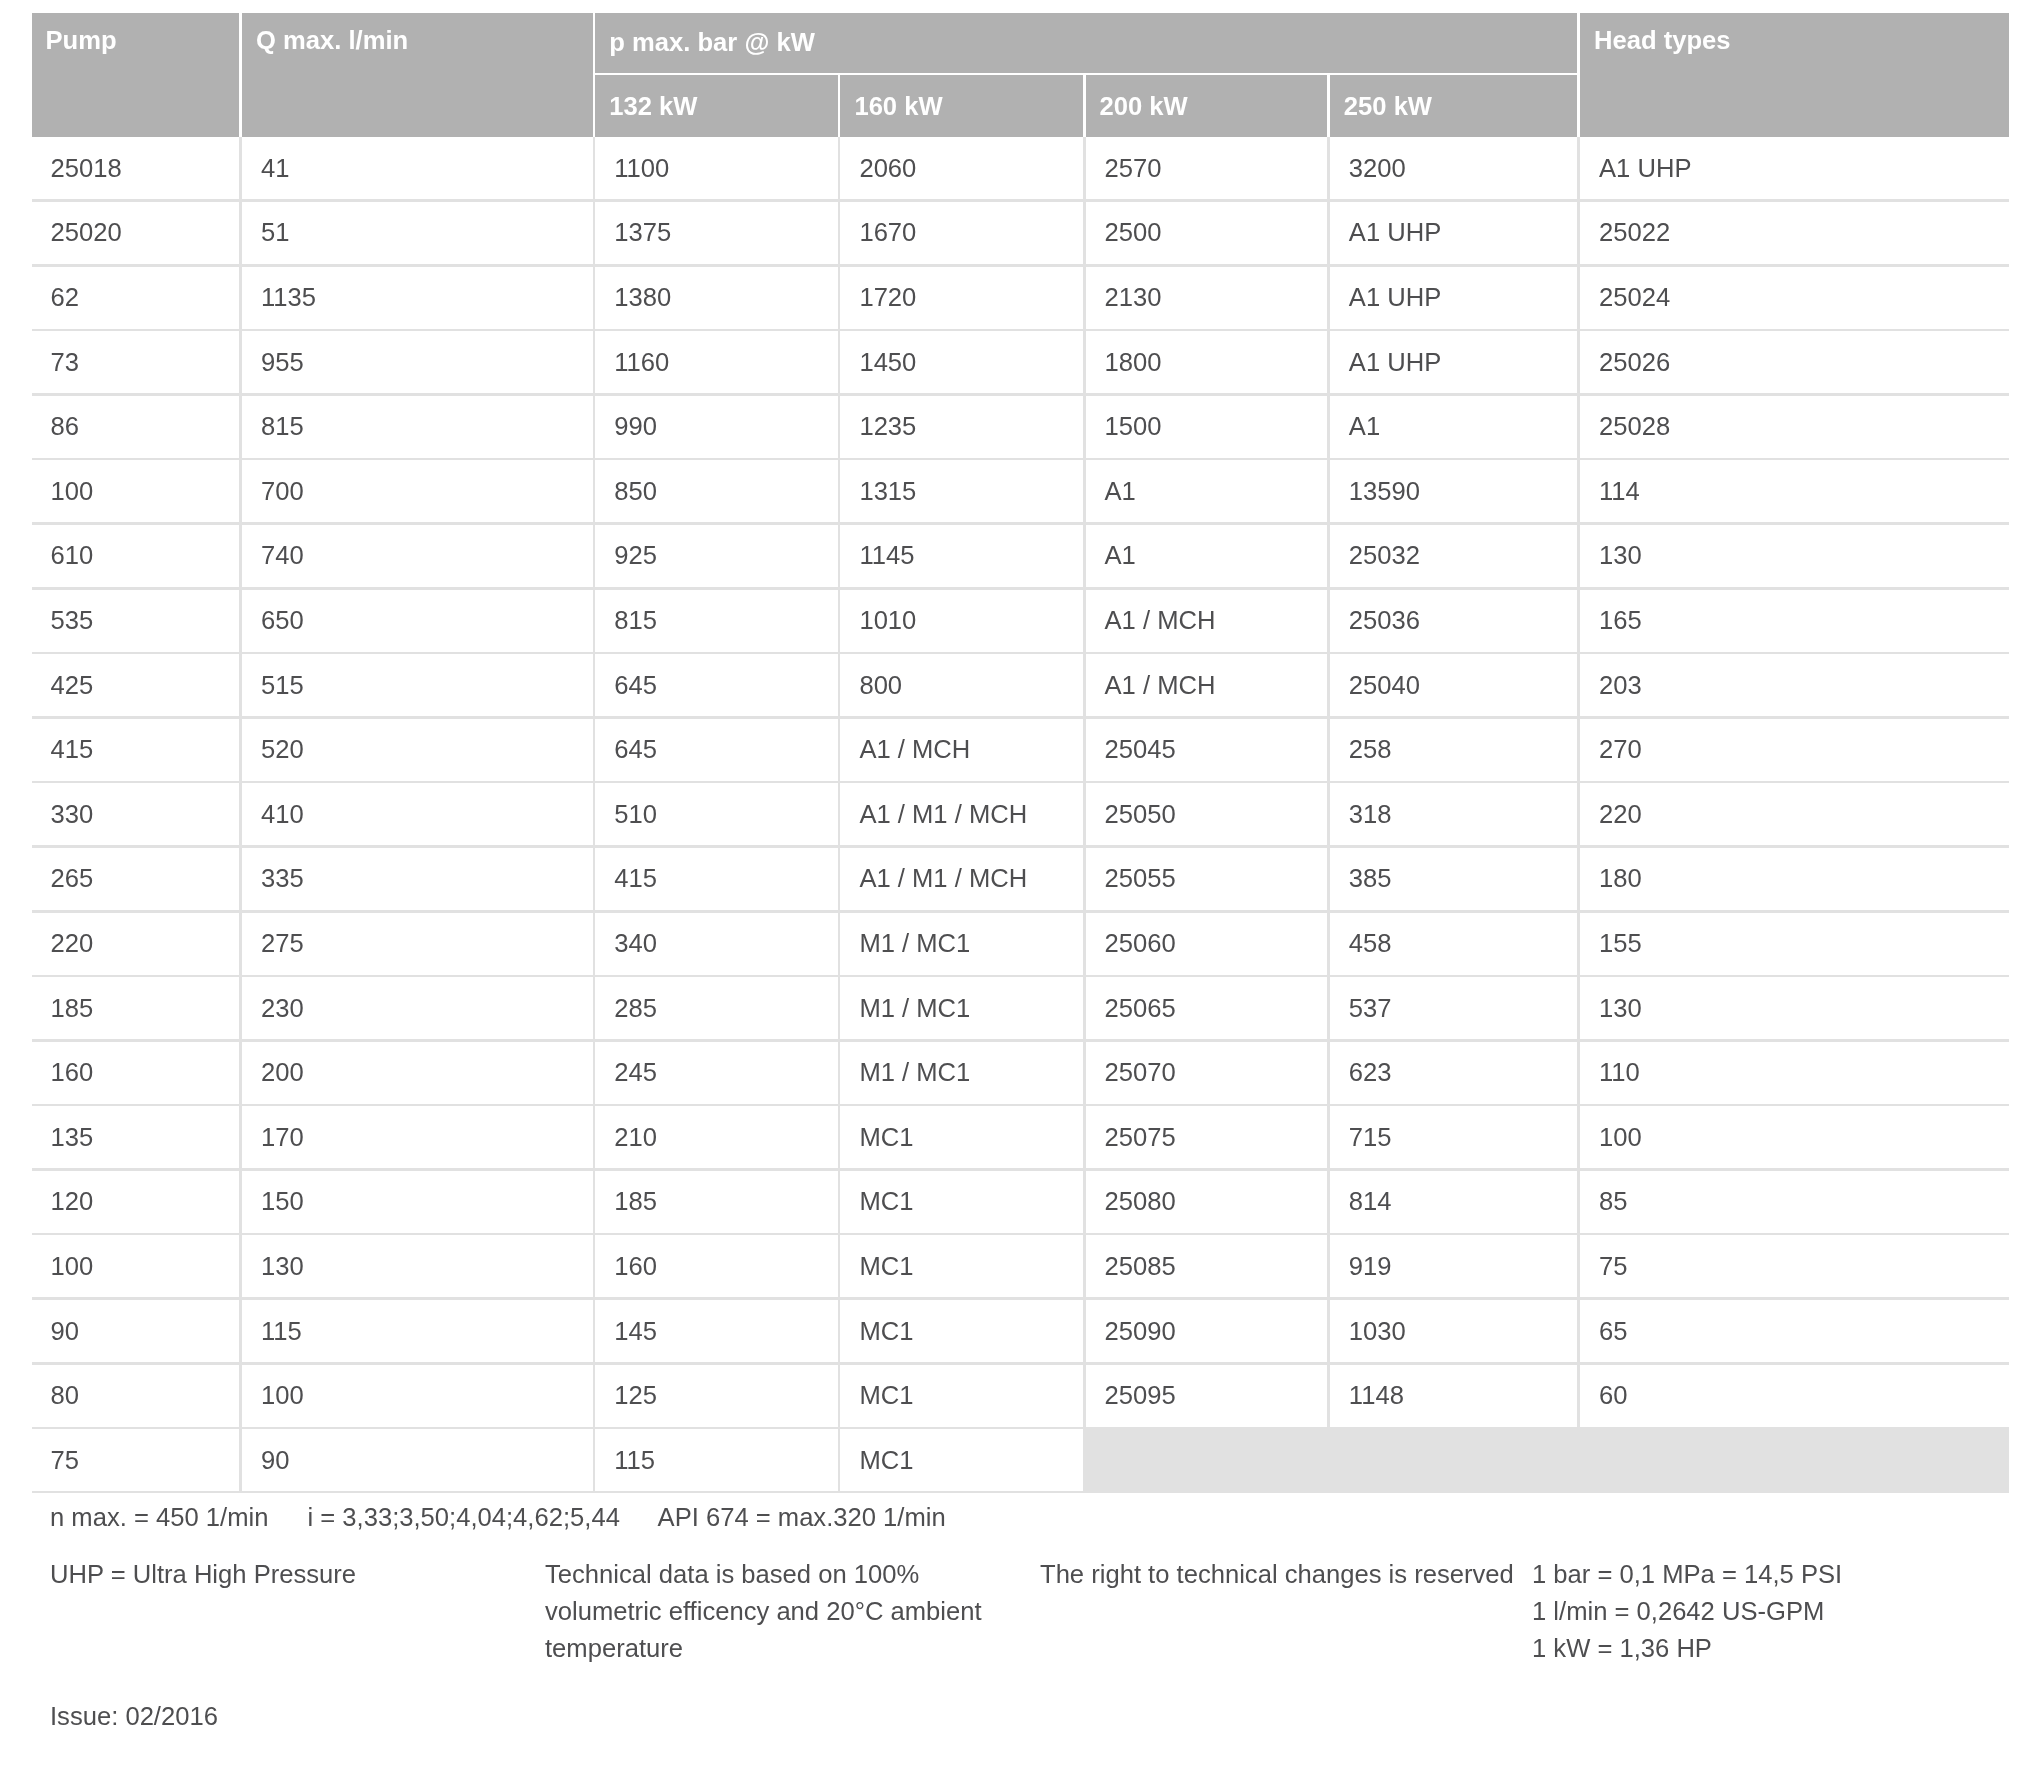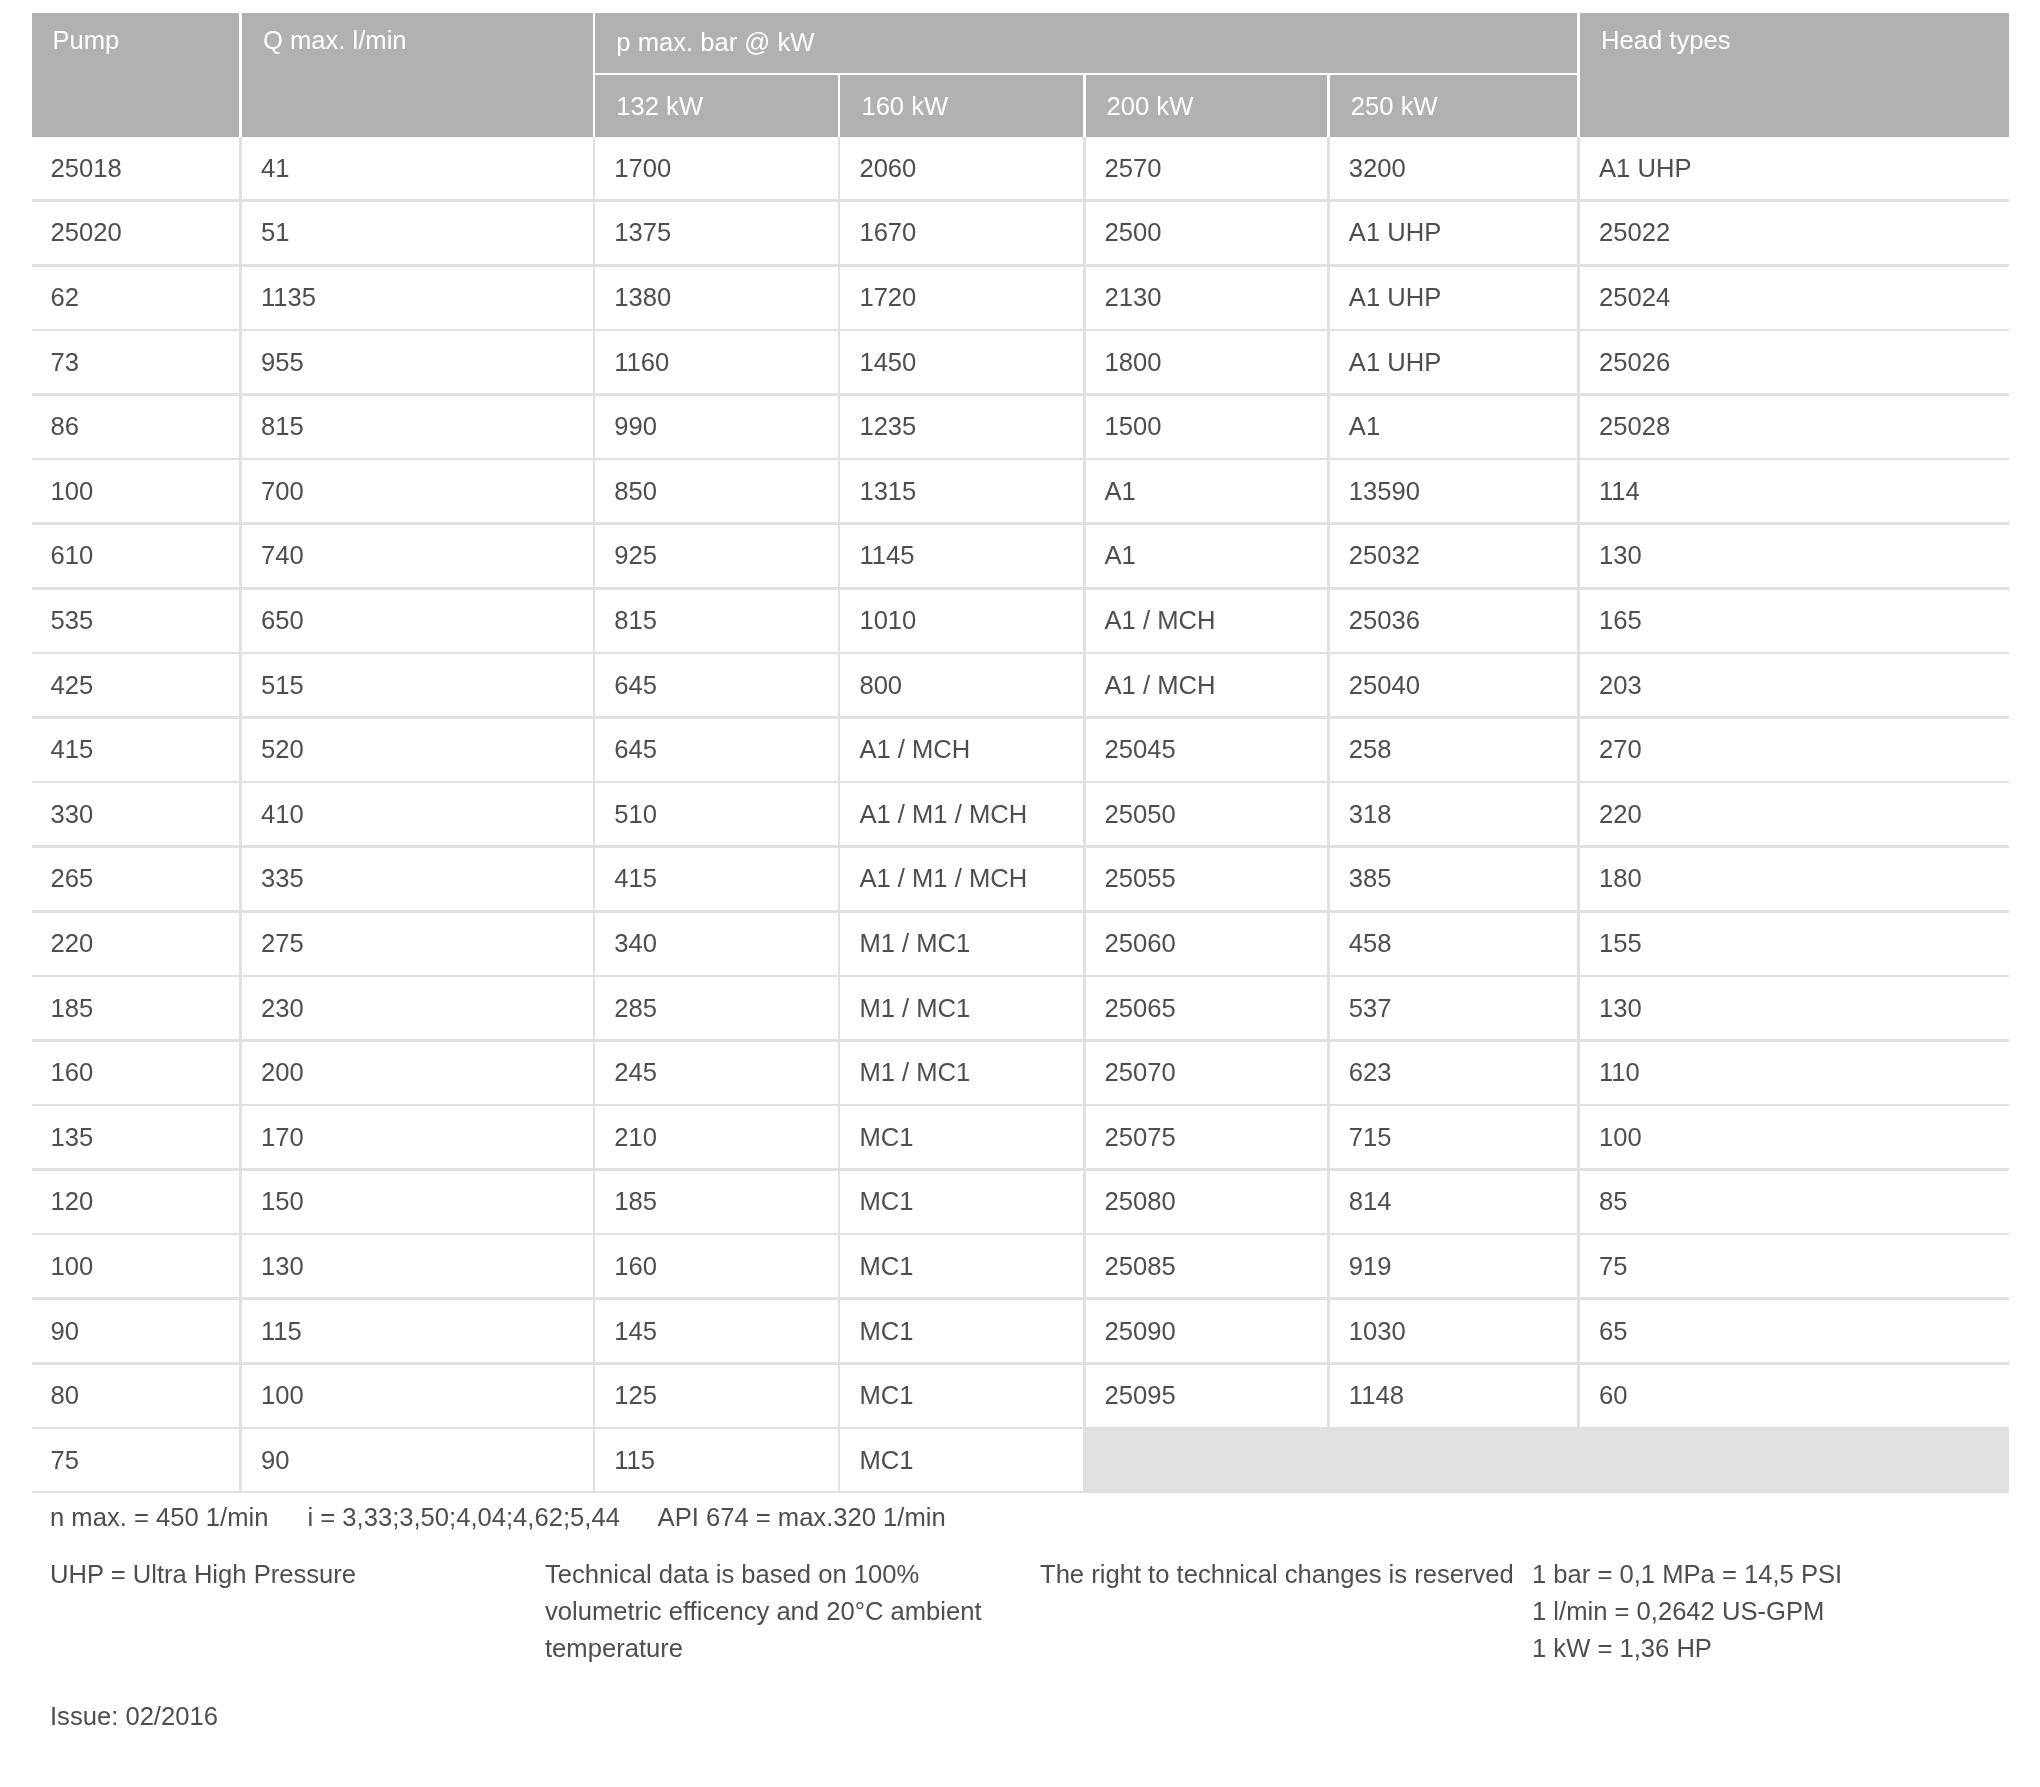--- a/index.html
+++ b/index.html
@@ -30,24 +30,25 @@
   .thead{
     row-gap:2.6px;
     grid-template-rows:60px 62px;
     background:var(--page_bg);
   }
   .th{
     background:var(--header_bg);
     color:var(--header_text);
     display:flex;
     align-items:center;
-    padding-left:21px;
+    padding-left:14px;
     box-sizing:border-box;
     white-space:nowrap;
     overflow:hidden;
+    font-weight:bold;
   }
   .th.span2{
     grid-row:1/3;
     align-items:flex-start;
     padding-top:13.6px;
   }
   .th.group{grid-column:3/7;grid-row:1;}
   .tbody{
     row-gap:2.6px;
     grid-auto-rows:62px;
@@ -105,21 +106,21 @@
       <span>200 kW</span>
     </div>
     <div class="th" style="grid-column:6;grid-row:2;">
       <span>250 kW</span>
     </div>
   </div>
 
   <div class="grid-cols tbody">
       <div class="cell">25018</div>
       <div class="cell">41</div>
-      <div class="cell">1700</div>
+      <div class="cell">1100</div>
       <div class="cell">2060</div>
       <div class="cell">2570</div>
       <div class="cell">3200</div>
       <div class="cell">A1 UHP</div>
       <div class="cell">25020</div>
       <div class="cell">51</div>
       <div class="cell">1375</div>
       <div class="cell">1670</div>
       <div class="cell">2500</div>
       <div class="cell">A1 UHP</div>

